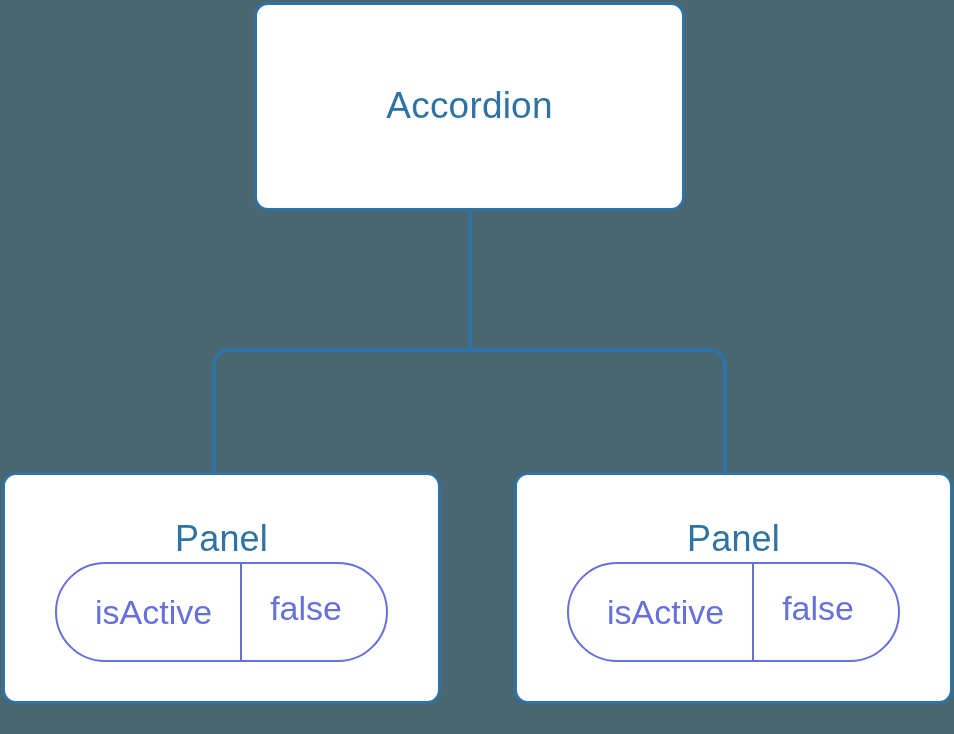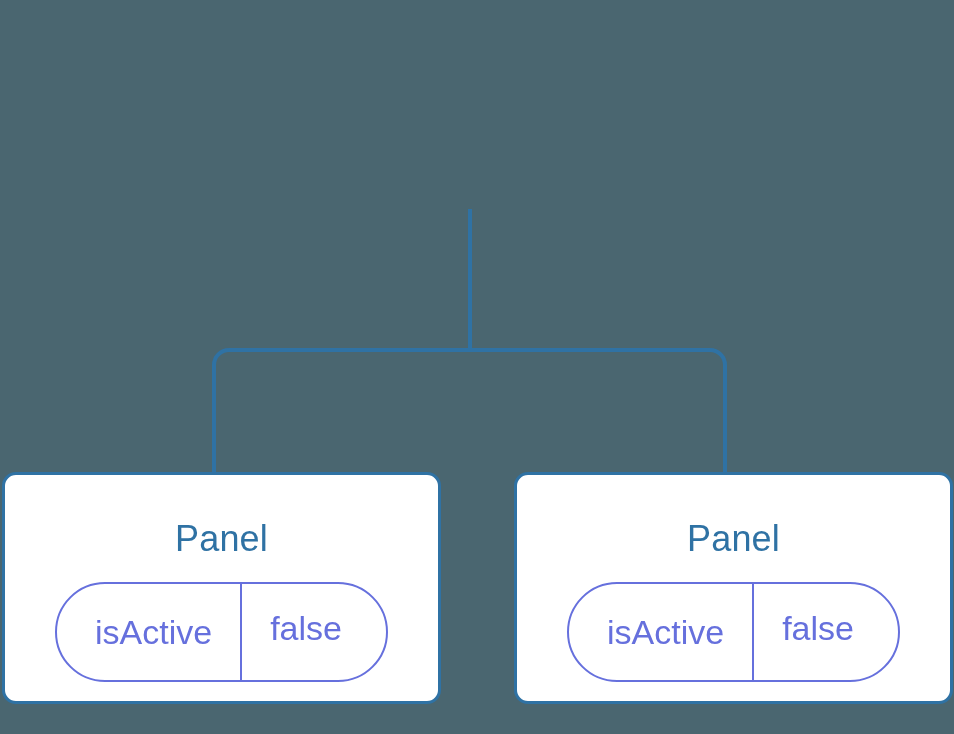--- a/index.html
+++ b/index.html
@@ -69,21 +69,21 @@
     left: 514px;
     width: 439px;
   }
   .node-leaf .node-title {
     margin-top: 44px;
     font-size: 36px;
   }
 
   
   .state-pill {
-    margin-top: 23px;
+    margin-top: 3px;
     height: 100px;
     border: 2px solid #6670dd;
     border-radius: 50px;
     display: flex;
     align-items: stretch;
     box-sizing: border-box;
     background: #ffffff;
   }
   .state-key,
   .state-val {
@@ -110,20 +110,23 @@
 <div id="stage">
 
   <svg id="edges" viewBox="0 0 954 734" width="954" height="734" xmlns="http://www.w3.org/2000/svg">
 
     <path d="M 470 209 L 470 350" fill="none" stroke="#2f72a4" stroke-width="4" stroke-linecap="butt"></path>
 
     <path d="M 470 350 L 229 350 A 15 15 0 0 0 214 365 L 214 474" fill="none" stroke="#2f72a4" stroke-width="4" stroke-linecap="butt"></path>
     <path d="M 470 350 L 710 350 A 15 15 0 0 1 725 365 L 725 474" fill="none" stroke="#2f72a4" stroke-width="4" stroke-linecap="butt"></path>
   </svg>
 
+  <div class="node node-root">
+    <div class="node-title">Accordion</div>
+  </div>
 
   <div class="node node-leaf leaf-left">
     <div class="node-title">Panel</div>
     <div class="state-pill">
       <div class="state-key">isActive</div>
       <div class="state-val">false</div>
     </div>
   </div>
 
   <div class="node node-leaf leaf-right">

